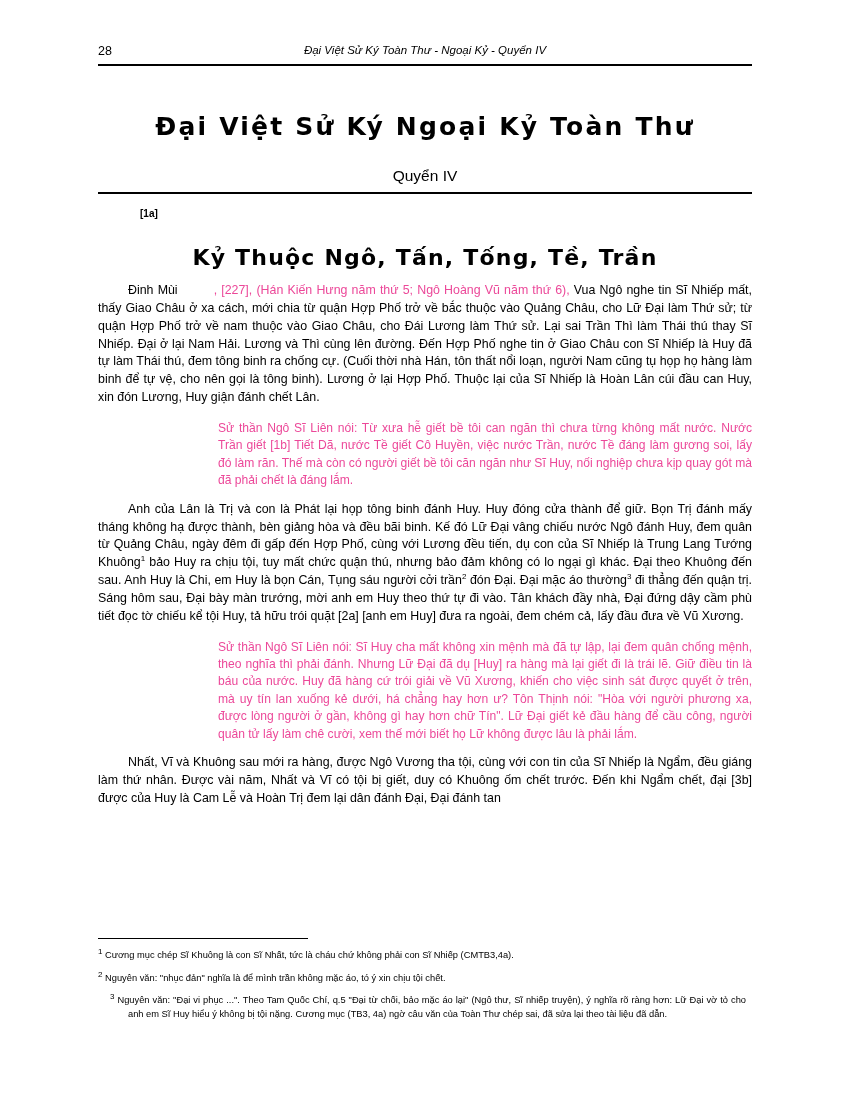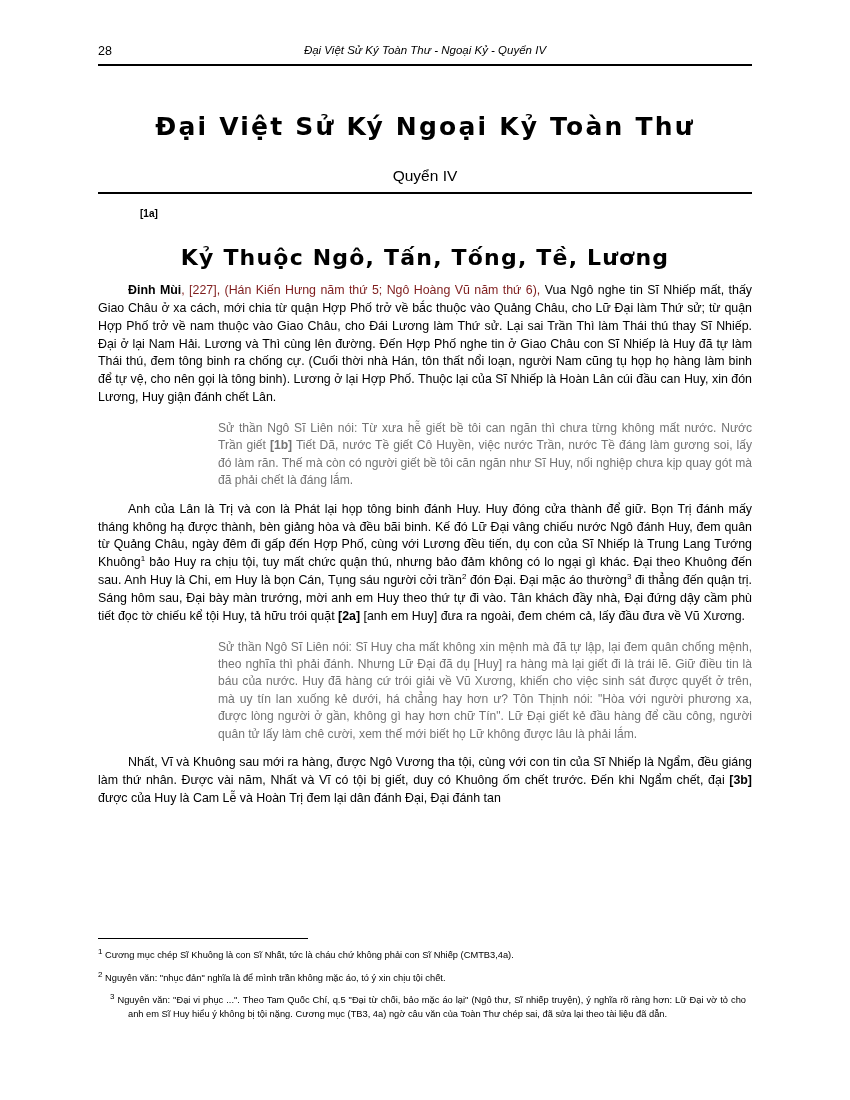--- a/index.html
+++ b/index.html
@@ -90,25 +90,25 @@
     margin: 11px 0 0 0;
     font-family: "Liberation Sans", sans-serif;
   }
   p.body.indent { text-indent: 30px; }
   p.quote {
     font-size: 12.1px;
     line-height: 1.44;
     text-align: justify;
     margin: 13px 0 0 0;
     padding-left: 120px;
-    color: #737373;
+    color: #ec4899;
     font-family: "Liberation Sans", sans-serif;
   }
-  .gray { color: #7f1d1d; }
-  .b { font-weight: bold; }
+  .gray { color: #ec4899; padding-left: 36px; }
+  .b { font-weight: normal; }
   sup { font-size: 8px; vertical-align: super; line-height: 0; }
   
   .fn-wrap {
     position: absolute;
     left: 98px;
     right: 104px;
     bottom: 70px;
   }
   .fn-rule {
     border-top: 1px solid #000;
@@ -134,21 +134,21 @@
     <div class="rh-title">Đại Việt Sử Ký Toàn Thư - Ngoại Kỷ - Quyển IV</div>
   </div>
   <div class="rule-thick"></div>
 
   <div class="maintitle">Đại Việt Sử Ký Ngoại Kỷ Toàn Thư</div>
   <div class="subtitle">Quyển IV</div>
   <div class="rule-thick2"></div>
 
   <div class="marker">[1a]</div>
 
-  <div class="chaptitle">Kỷ Thuộc Ngô, Tấn, Tống, Tề, Lương</div>
+  <div class="chaptitle">Kỷ Thuộc Ngô, Tấn, Tống, Tề, Trần</div>
 
   <p class="body indent">
     <span class="b">Đinh Mùi</span><span class="gray">, [227], (Hán Kiến Hưng năm thứ 5; Ngô Hoàng Vũ năm thứ 6),</span><span>  Vua Ngô nghe tin Sĩ Nhiếp mất, thấy Giao Châu ở xa cách, mới chia từ quận Hợp Phố trở về bắc thuộc vào Quảng Châu, cho Lữ Đại làm Thứ sử; từ quận Hợp Phố trở về nam thuộc vào Giao Châu, cho Đái Lương làm Thứ sử.  Lại sai Trần Thì làm Thái thú thay Sĩ Nhiếp.  Đại ở lại Nam Hải.  Lương và Thì cùng lên đường.  Đến Hợp Phố nghe tin ở Giao Châu con Sĩ Nhiếp là Huy đã tự làm Thái thú, đem tông binh ra chống cự.  (Cuối thời nhà Hán, tôn thất nổi loạn, người Nam cũng tụ họp họ hàng làm binh để tự vệ, cho nên gọi là tông binh).  Lương ở lại Hợp Phố.  Thuộc lại của Sĩ Nhiếp là Hoàn Lân cúi đầu can Huy, xin đón Lương, Huy giận đánh chết Lân.</span>
   </p>
 
   <p class="quote">
     <span>Sử thần Ngô Sĩ Liên nói: Từ xưa hễ giết bề tôi can ngăn thì chưa từng không mất nước.  Nước Trần giết </span><span class="b">[1b]</span><span> Tiết Dã, nước Tề giết Cô Huyền, việc nước Trần, nước Tề đáng làm gương soi, lấy đó làm răn.  Thế mà còn có người giết bề tôi căn ngăn như Sĩ Huy, nối nghiệp chưa kịp quay gót mà đã phải chết là đáng lắm.</span>
   </p>
 
   <p class="body indent">

